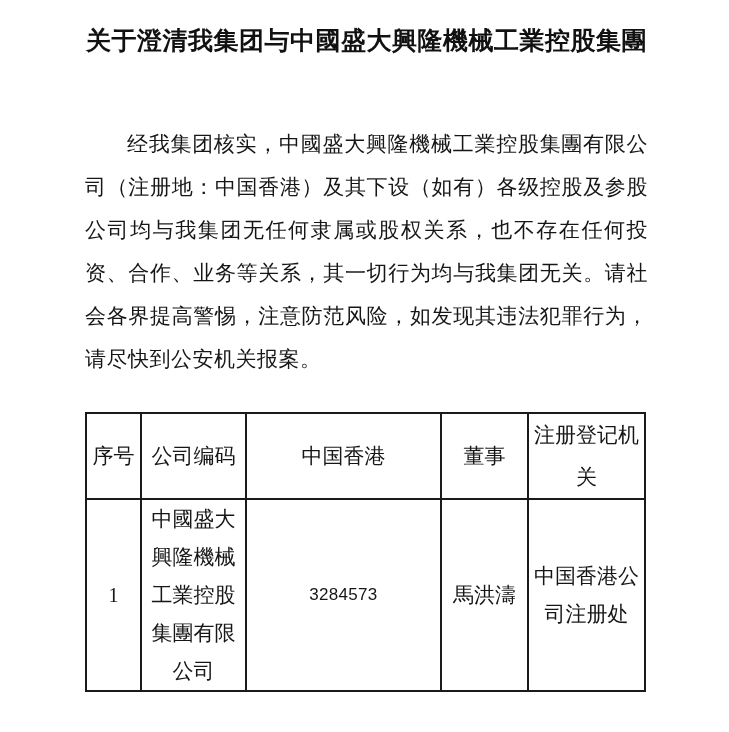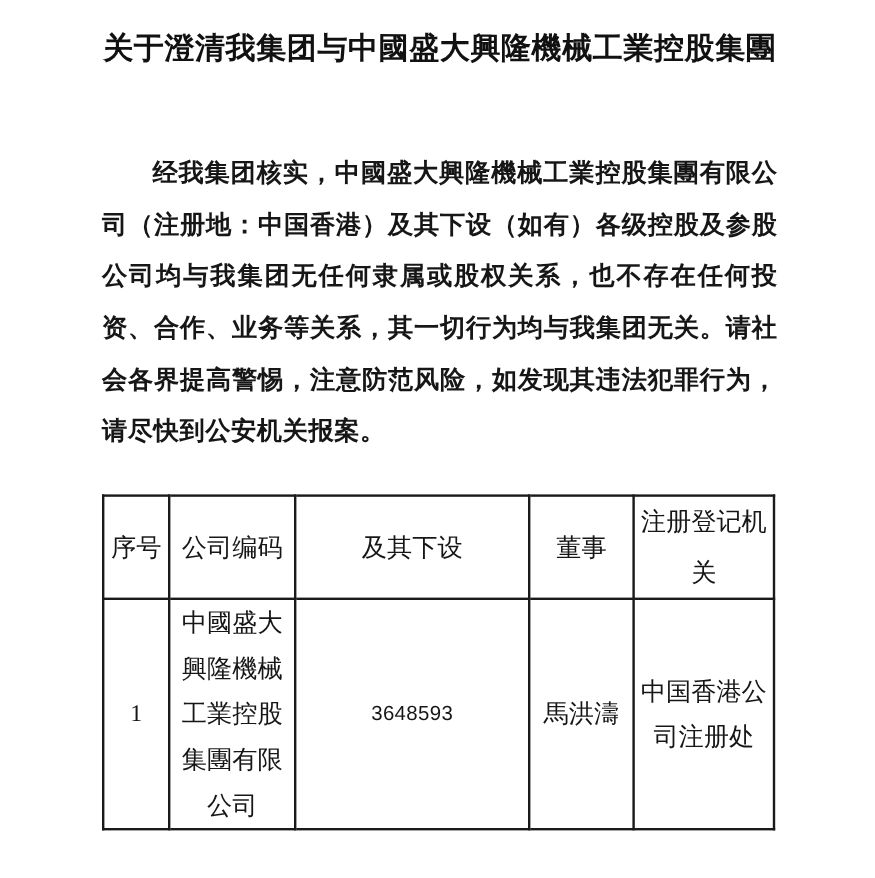--- a/index.html
+++ b/index.html
@@ -29,21 +29,20 @@
   }
   .body-text {
     margin: 63px 0 0 0;
     font-size: 21px;
     line-height: 43px;
     letter-spacing: 0.5px;
     text-align: justify;
     text-justify: inter-ideograph;
     text-indent: 2em;
     color: #161616;
-    font-weight: bold;
   }
   table.companies {
     margin-top: 31px;
     border-collapse: collapse;
     table-layout: fixed;
     width: 559px;
     font-size: 21px;
     color: #161616;
   }
   table.companies th,
@@ -90,29 +89,29 @@
       <col style="width:55px">
       <col style="width:105px">
       <col style="width:195px">
       <col style="width:87px">
       <col style="width:117px">
     </colgroup>
     <thead>
       <tr>
         <th>序号</th>
         <th>公司编码</th>
-        <th>及其下设</th>
+        <th>中国香港</th>
         <th>董事</th>
         <th class="th-reg-authority">注册登记机关</th>
       </tr>
     </thead>
     <tbody>
       <tr>
         <td class="cell-seq">1</td>
         <td class="cell-company-name">中國盛大興隆機械工業控股集團有限公司</td>
-        <td class="cell-company-code">3648593</td>
+        <td class="cell-company-code">3284573</td>
         <td class="cell-director">馬洪濤</td>
         <td class="cell-reg-authority">中国香港公司注册处</td>
       </tr>
     </tbody>
   </table>
 
 </div>
 
 </body></html>

